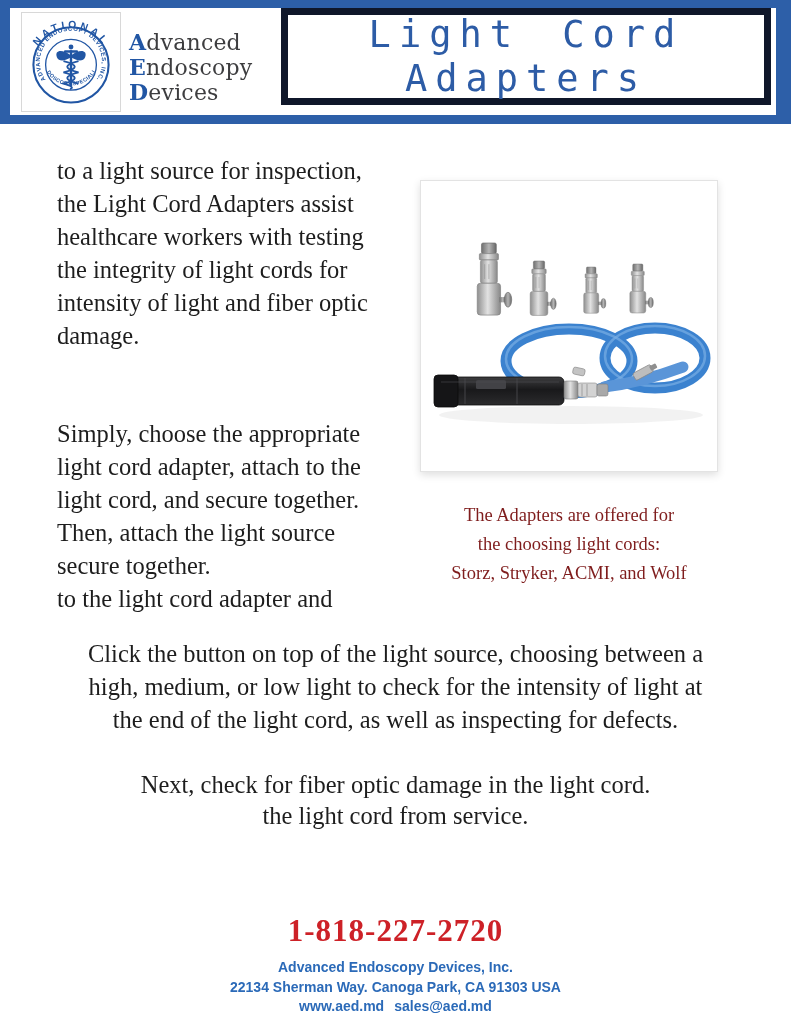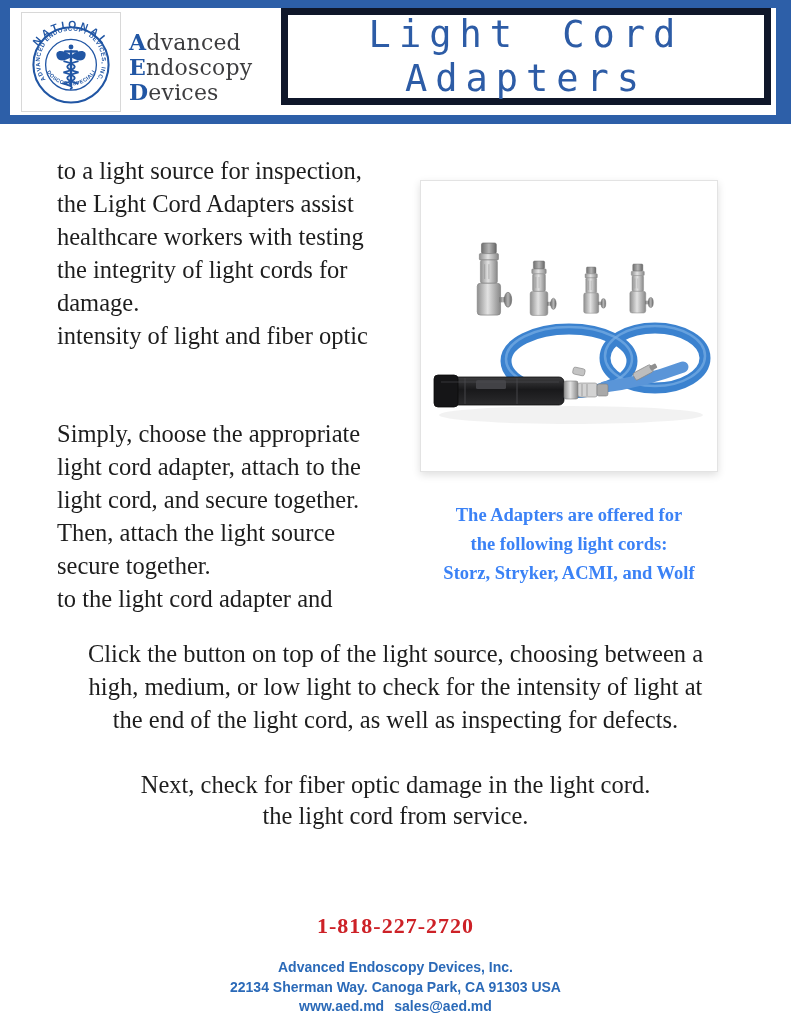--- a/index.html
+++ b/index.html
@@ -36,26 +36,26 @@
   .p2 { left:57px; top:417px; width:360px; }
   .p3 { left:28px; top:637px; width:735px; }
   .p4 { left:28px; top:769px; width:735px; line-height:31px; }
   .product-box {
     position:absolute; left:420px; top:180px; width:298px; height:292px;
     background:#ffffff; border:1px solid #e3e3e3;
     box-shadow:0 3px 8px rgba(0,0,0,0.13);
   }
   .caption {
     position:absolute; left:413px; top:501px; width:312px; text-align:center;
-    font-size:18.5px; line-height:29px; font-weight:bold; color:#3b82f6;
+    font-size:18.5px; line-height:29px; font-weight:normal; color:#7f1d1d;
   }
   
   .phone {
     position:absolute; left:0; top:913px; width:791px; text-align:center;
-    font-family:"Liberation Serif", serif; font-weight:bold; font-size:22px;
+    font-family:"Liberation Serif", serif; font-weight:bold; font-size:31px;
     color:#cd2127; letter-spacing:1px;
   }
   .footer-line {
     position:absolute; left:0; width:791px; text-align:center;
     font-family:"Liberation Sans", sans-serif; font-weight:bold; color:#2b6ab8;
   }
   .f1 { top:959px; font-size:14px; }
   .f2 { top:979px; font-size:14px; }
   .f3 { top:998px; font-size:14px; }
   .f3 span { display:inline-block; margin:0 5px; }
@@ -111,22 +111,22 @@
       </div>
 
     </div>
   </div>
 
   <div class="para p1">
     <div>to a light source for inspection,</div>
     <div>the Light Cord Adapters assist</div>
     <div>healthcare workers with testing</div>
     <div>the integrity of light cords for</div>
+    <div>intensity of light and fiber optic</div>
     <div>damage.</div>
-    <div>intensity of light and fiber optic</div>
   </div>
 
   <div class="para p2">
     <div>Simply, choose the appropriate</div>
     <div>light cord adapter, attach to the</div>
     <div>light cord, and secure together.</div>
     <div>Then, attach the light source</div>
     <div>secure together.</div>
     <div>to the light cord adapter and</div>
   </div>
@@ -193,21 +193,21 @@
         <rect x="157" y="202" width="19" height="14" rx="2" fill="#d3d3d3" stroke="#8b8b8b" stroke-width="0.6"></rect>
         <line x1="161" y1="203" x2="161" y2="215" stroke="#9f9f9f" stroke-width="1"></line>
         <line x1="166" y1="203" x2="166" y2="215" stroke="#9f9f9f" stroke-width="1"></line>
         <rect x="176" y="203" width="11" height="12" rx="2" fill="#a9a9a9" stroke="#7e7e7e" stroke-width="0.6"></rect>
       </g>
     </svg>
   </div>
 
   <div class="caption">
     <div>The Adapters are offered for</div>
-    <div>the following light cords:</div>
+    <div>the choosing light cords:</div>
     <div>Storz, Stryker, ACMI, and Wolf</div>
   </div>
 
   <div class="para p3 centered">
     <div>Click the button on top of the light source, choosing between a</div>
     <div>high, medium, or low light to check for the intensity of light at</div>
     <div>the end of the light cord, as well as inspecting for defects.</div>
   </div>
 
   <div class="para p4 centered">

